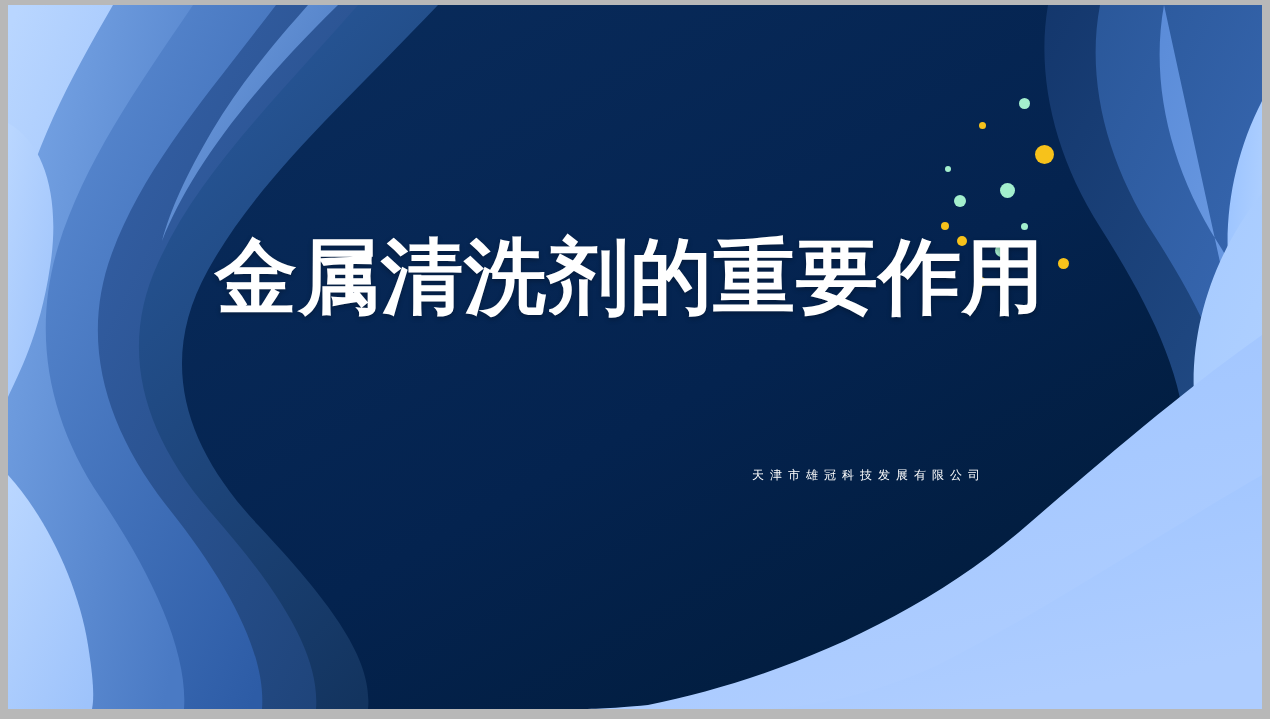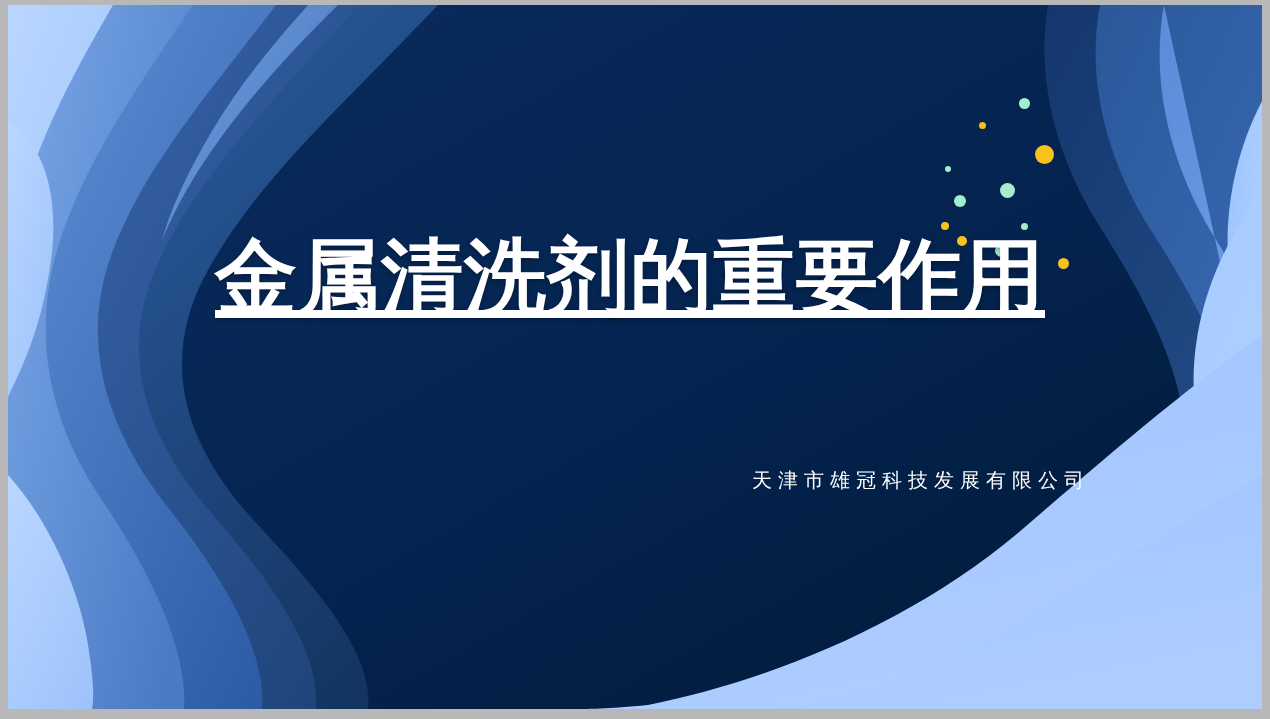--- a/index.html
+++ b/index.html
@@ -72,30 +72,29 @@
     top: 228px;
     margin: 0;
     font-family: "DejaVu Sans", "Liberation Sans", sans-serif;
     font-size: 82px;
     line-height: 1.08;
     font-weight: bold;
     color: #ffffff;
     letter-spacing: 1px;
     white-space: nowrap;
     text-shadow: 0 2px 5px rgba(0,0,0,0.28);
-    text-decoration: underline;
   }
 
   #slide-subtitle {
     position: absolute;
     left: 744px;
     top: 462px;
     margin: 0;
     font-family: "DejaVu Sans", "Liberation Sans", sans-serif;
-    font-size: 20px;
+    font-size: 12px;
     font-weight: normal;
     color: #ffffff;
     letter-spacing: 6px;
     white-space: nowrap;
   }
 </style>
 </head>
 <body>
 
 <div id="slide-frame">

